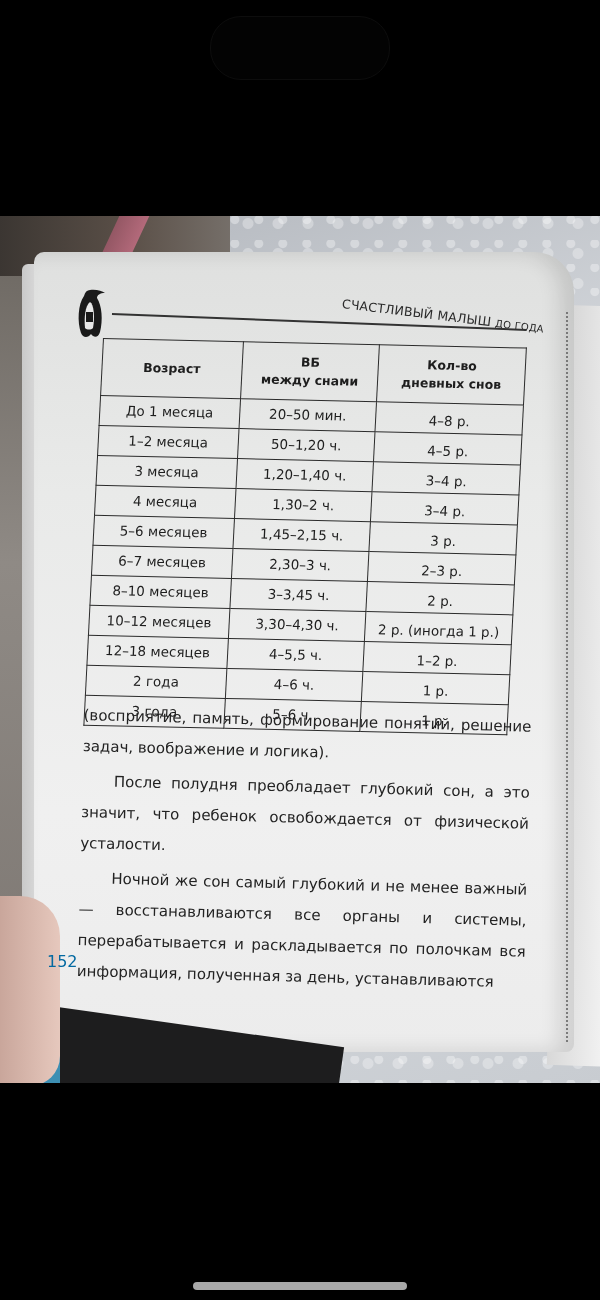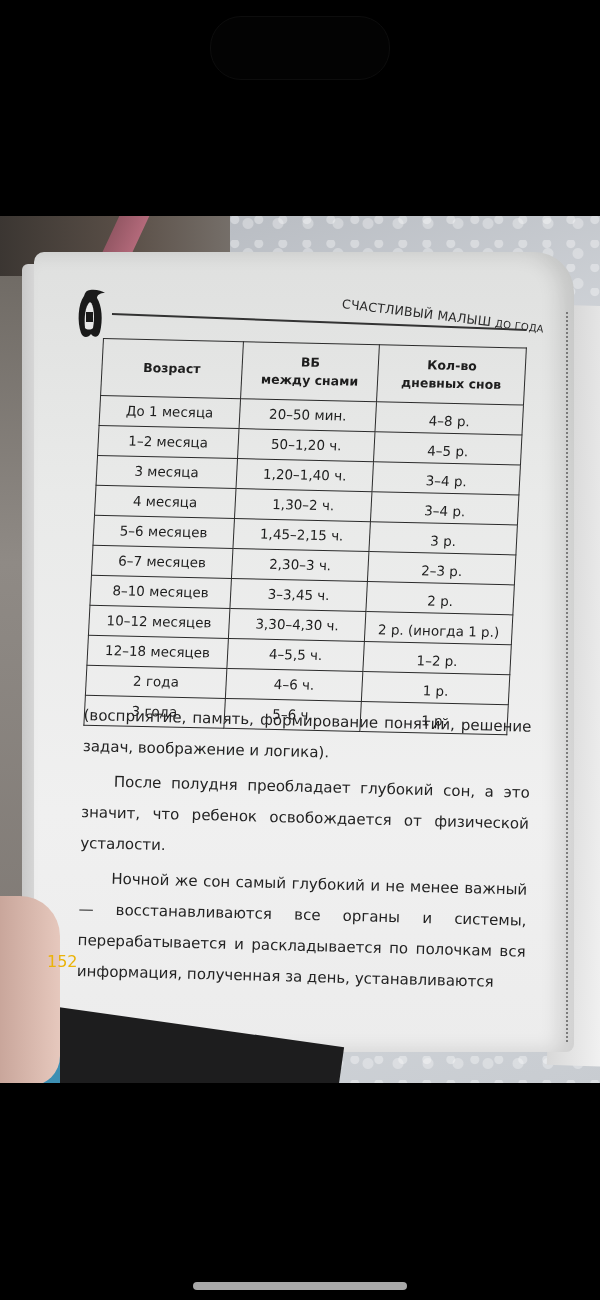--- a/index.html
+++ b/index.html
@@ -85,21 +85,21 @@
   .body-text {
     position:absolute; left:84px; top:700px; width:448px; color:#232323;
     font-family:"DejaVu Sans", sans-serif; font-size:15px; line-height:31px;
     transform:rotate(1.5deg); transform-origin:left top;
     text-align:justify;
   }
   .body-text p { margin:0; }
   .body-text .indent { text-indent:32px; }
   .body-text .gap { margin-top:4px; }
   .page-num {
-    position:absolute; left:47px; top:952px; font-size:16px; color:#eab308;
+    position:absolute; left:47px; top:952px; font-size:16px; color:#0369a1;
     font-family:"DejaVu Sans", sans-serif;
   }
   .home-indicator {
     position:absolute; left:193px; top:1282px; width:214px; height:8px;
     border-radius:4px; background:#a8a8a8;
   }
 </style>
 </head>
 <body>
 

